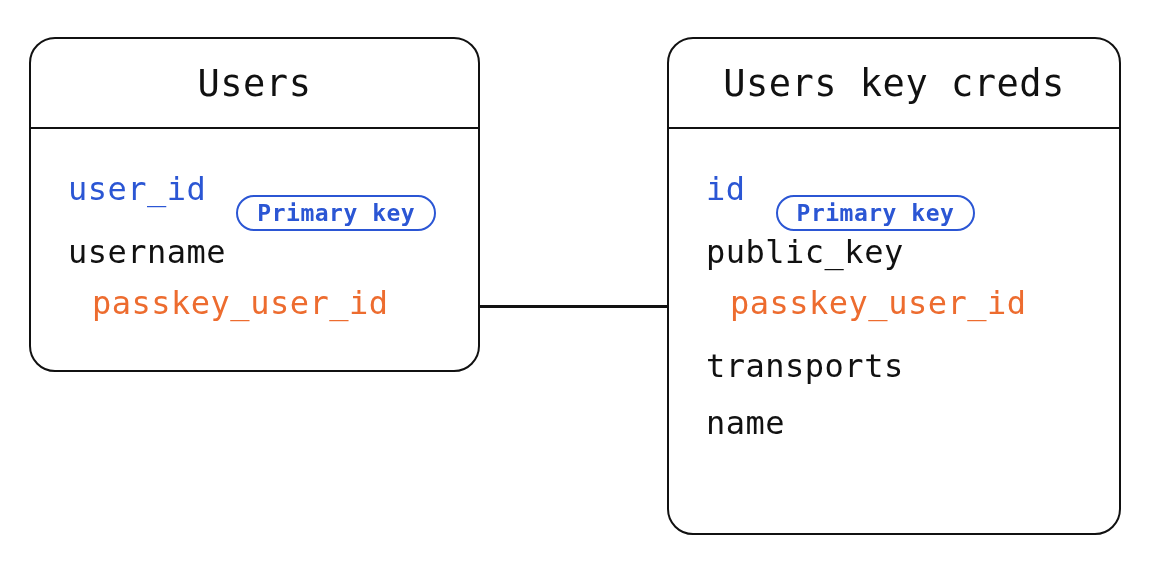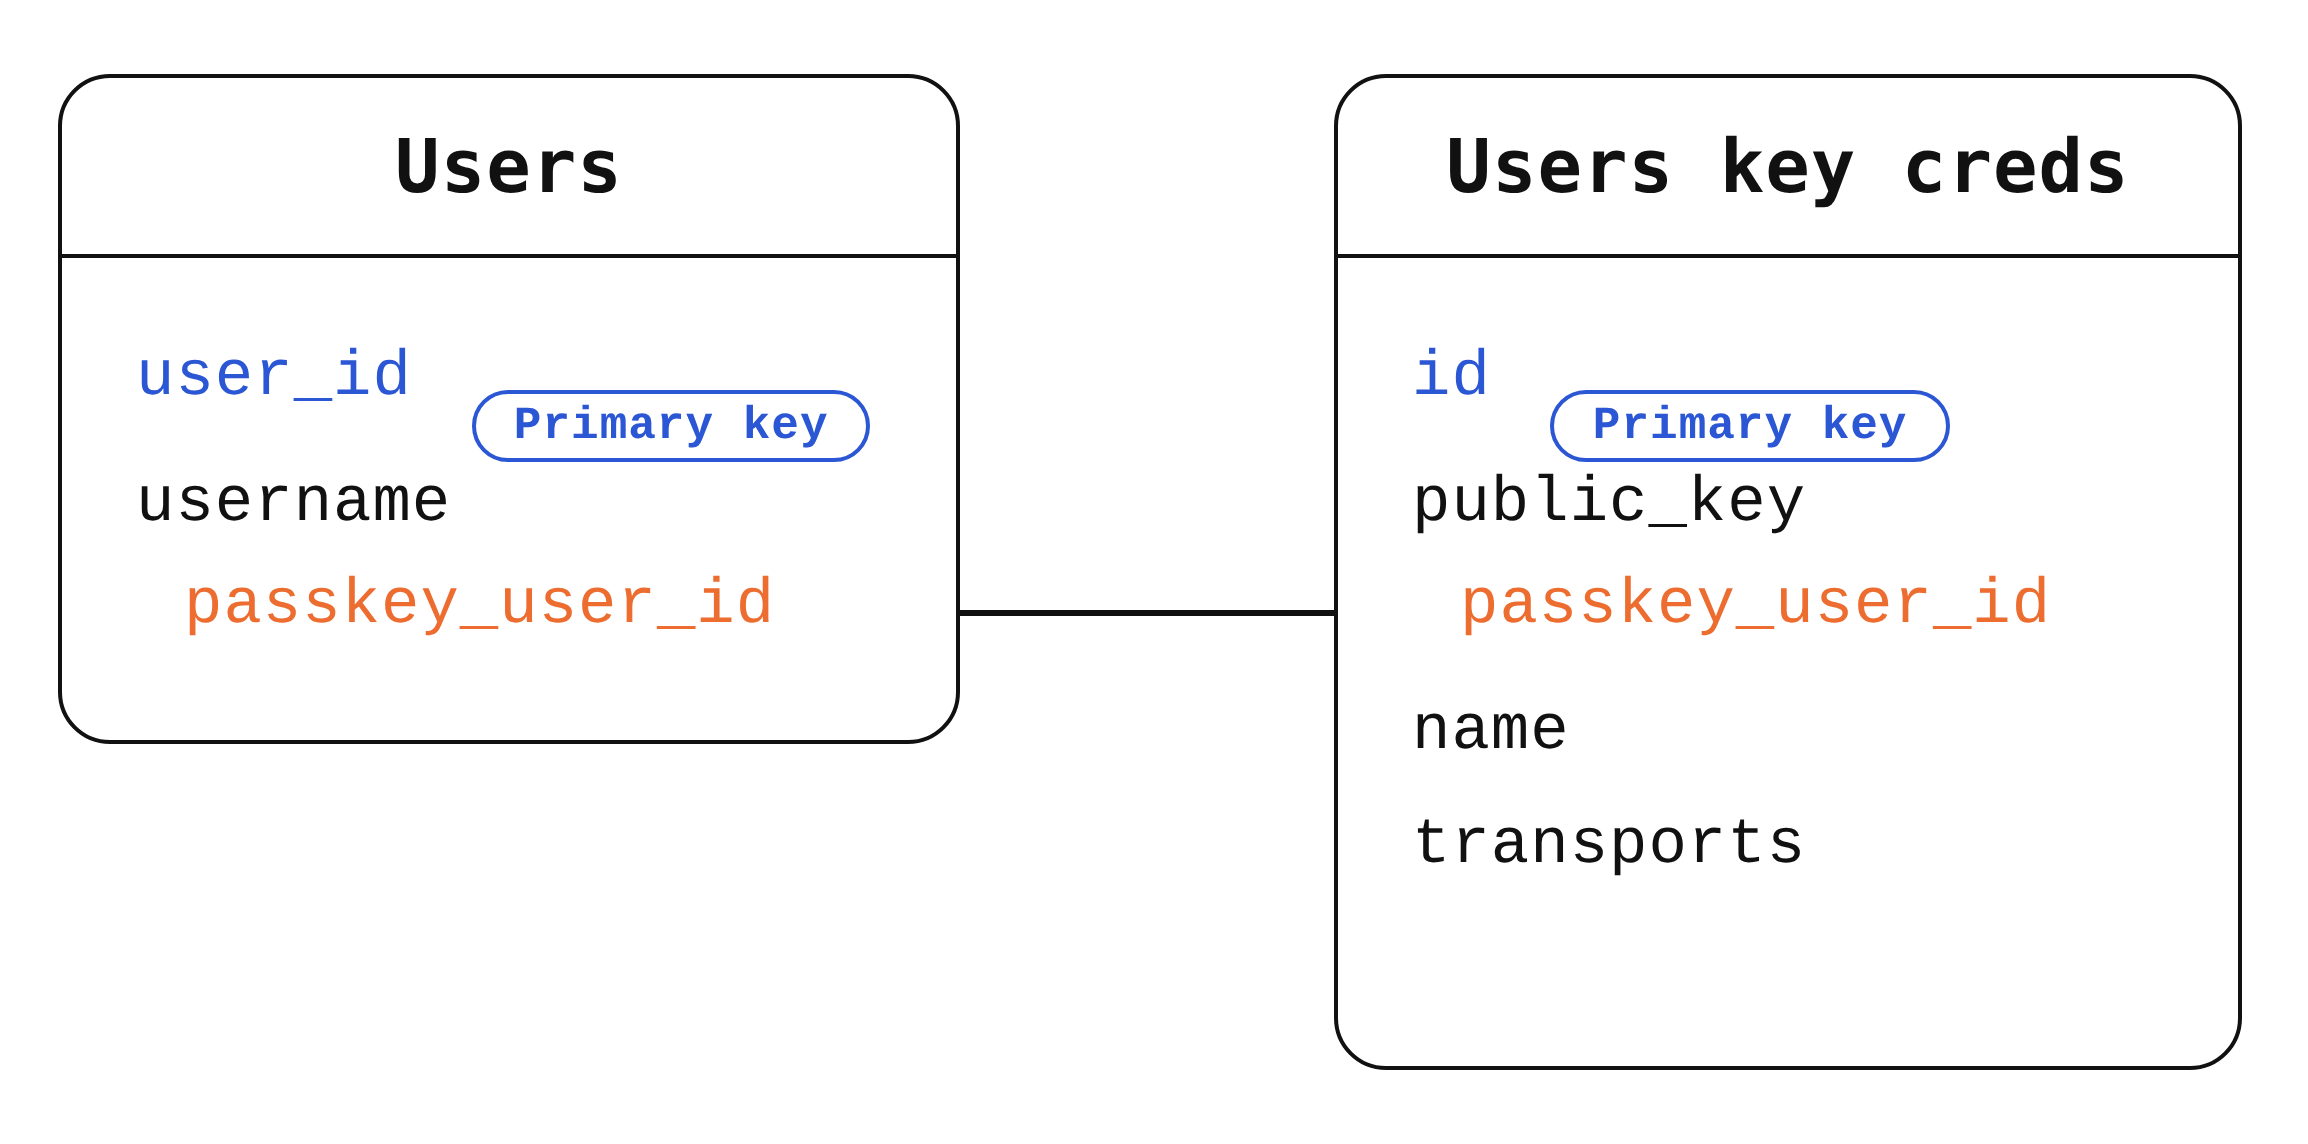--- a/index.html
+++ b/index.html
@@ -36,33 +36,32 @@
     width: 454px;
     height: 498px;
   }
   .er-table-header {
     height: 88px;
     border-bottom: 2.5px solid #111111;
     display: flex;
     align-items: center;
     justify-content: center;
     font-size: 37px;
-    font-weight: bold;
+    font-weight: normal;
     letter-spacing: 0.5px;
     white-space: nowrap;
   }
   .er-table-fields {
     padding: 31px 16px 0 37px;
   }
   .frow {
     height: 57px;
     display: flex;
     align-items: center;
     white-space: nowrap;
-    font-family: Liberation Mono, monospace;
   }
   .fname {
     font-size: 32px;
     letter-spacing: 0.5px;
   }
   .fname.plain   { color: #111111; margin-top: 12px; }
   .fname.primary { color: #2b56d4; }
   .fname.foreign { color: #ed6c2f; margin-left: 24px; }
   .pk-badge {
     margin-left: 30px;
@@ -119,21 +118,21 @@
         <span class="fname primary">id</span>
         <span class="pk-badge">Primary key</span>
       </div>
       <div class="frow">
         <span class="fname plain">public_key</span>
       </div>
       <div class="frow">
         <span class="fname foreign">passkey_user_id</span>
       </div>
       <div class="frow">
-        <span class="fname plain">name</span>
+        <span class="fname plain">transports</span>
       </div>
       <div class="frow">
-        <span class="fname plain">transports</span>
+        <span class="fname plain">name</span>
       </div>
     </div>
   </div>
 
 </div>
 
 </body></html>

